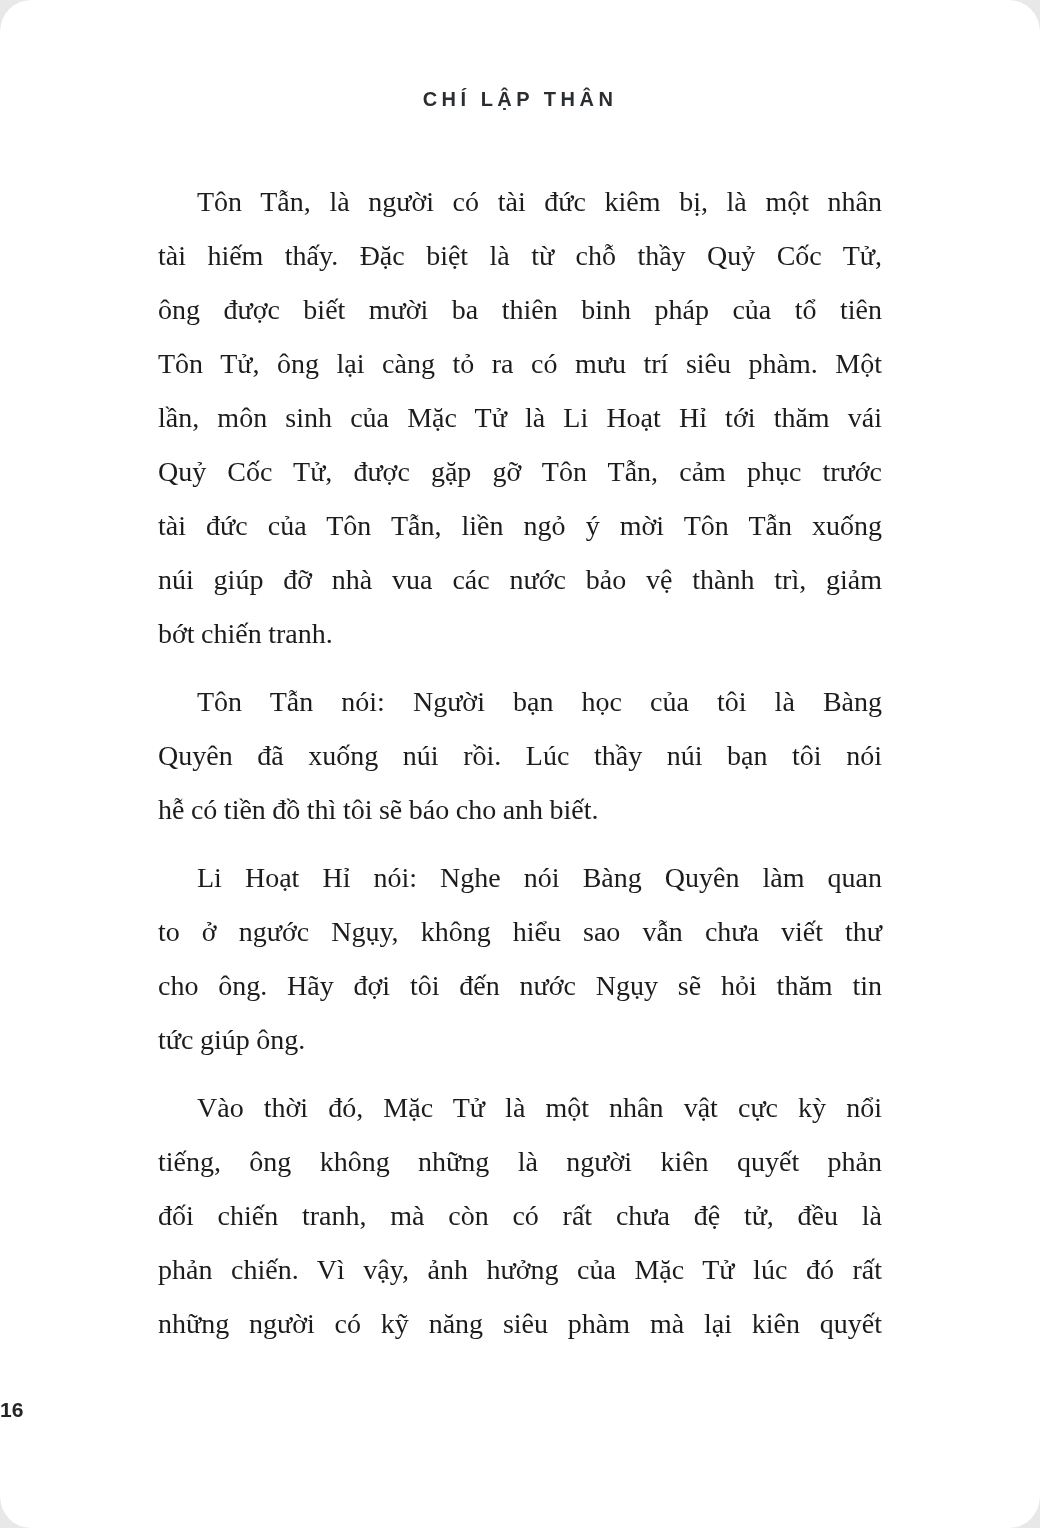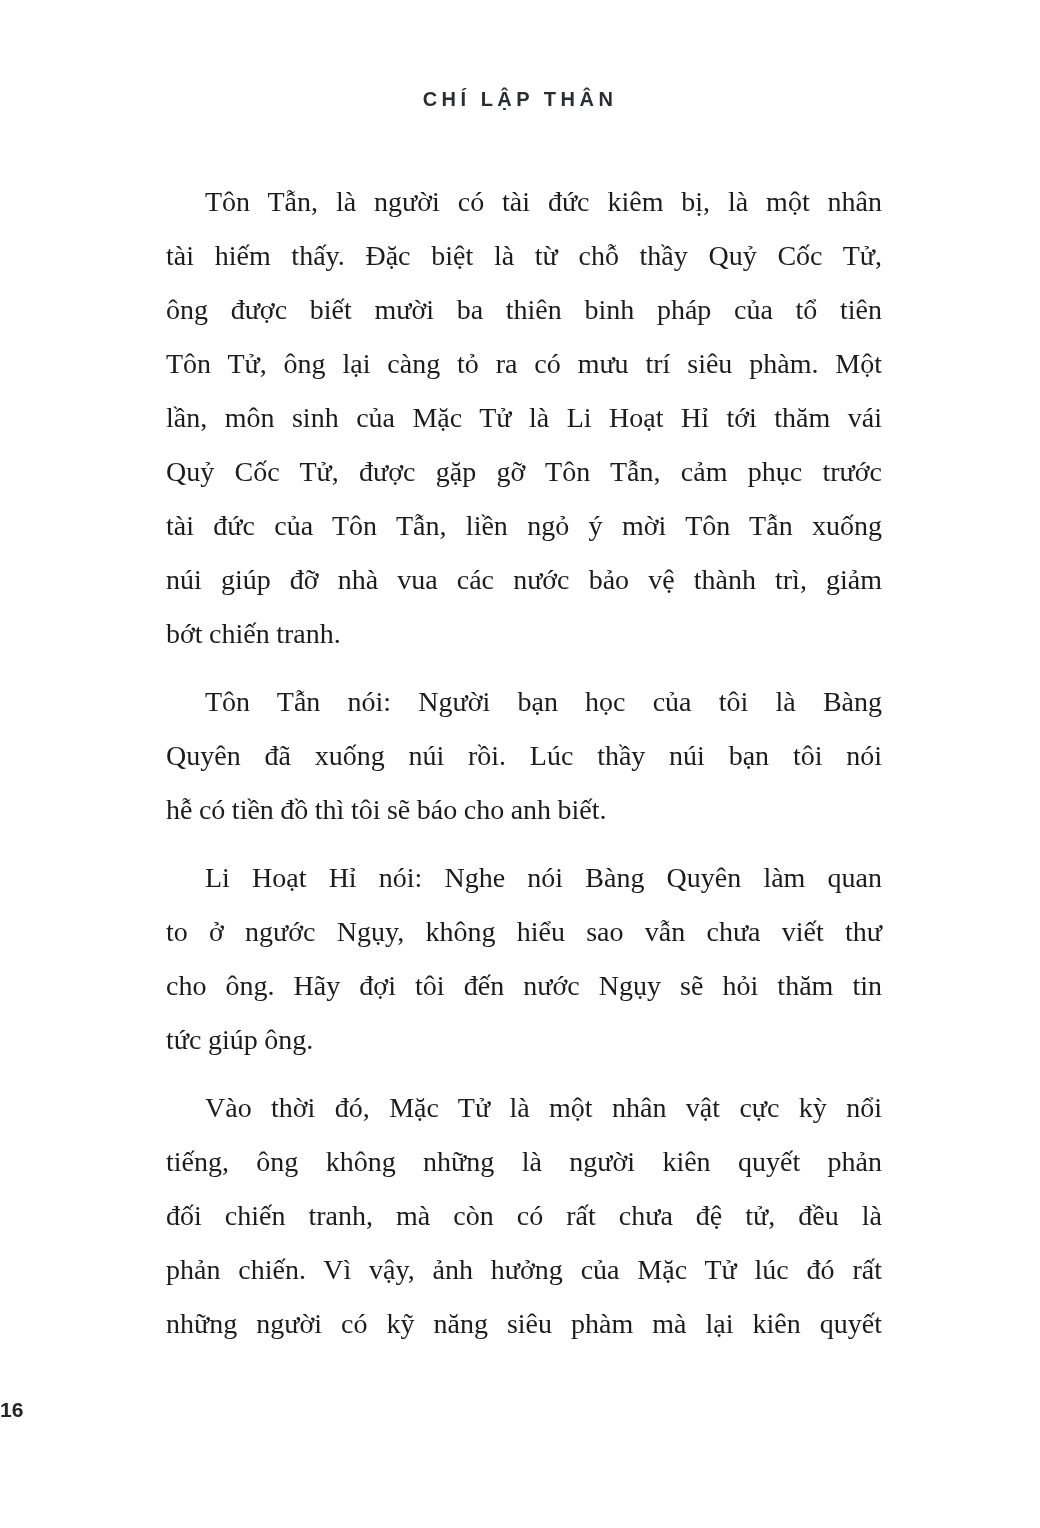--- a/index.html
+++ b/index.html
@@ -1,15 +1,15 @@
 <!DOCTYPE html>
 <html><head>
 <meta charset="utf-8">
 <style>
-  * { margin: 0; padding: 0; box-sizing: border-box; }
+  * { margin: 0; padding: 0; box-sizing: border-box; border-radius: 31px; }
   html, body { background: #e8e8e8; }
   .page {
     position: relative;
     width: 1040px;
     height: 1528px;
     margin: 0 auto;
     background: #ffffff;
     overflow: hidden;
     font-family: "Liberation Serif", "DejaVu Serif", serif;
   }
@@ -34,21 +34,20 @@
     font-size: 28px;
     line-height: 54px;
     color: #1c1c1c;
     word-spacing: -0.5px;
   }
   .paragraph { margin-bottom: 14px; }
   .paragraph:last-child { margin-bottom: 0; }
   .ln {
     text-align: justify;
     text-align-last: justify;
-    margin-left: 8px;
   }
   .ln.first { text-indent: 39px; }
   .ln.endln {
     text-align: right;
     text-align-last: left;
   }
   .page-number {
     position: absolute;
     top: 1398px;
     left: 0;

